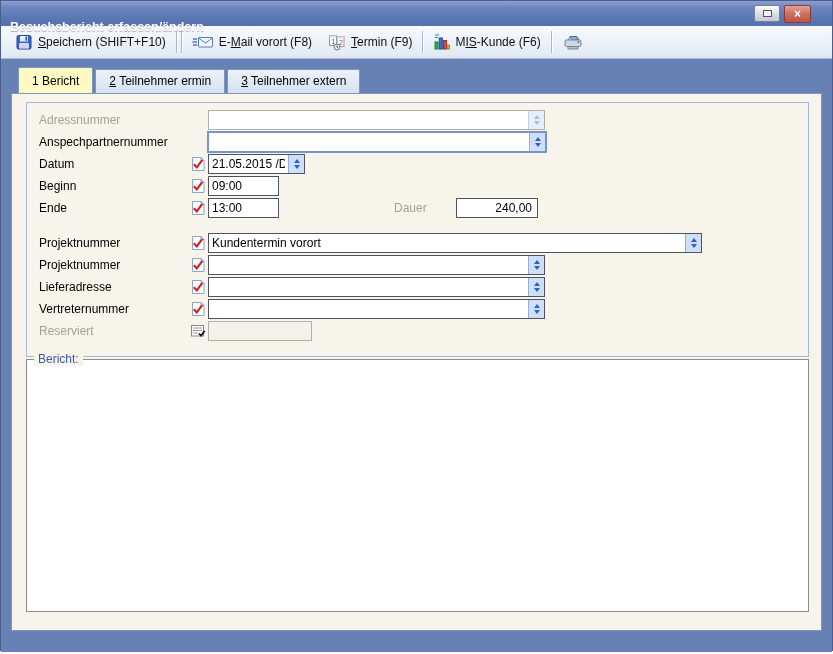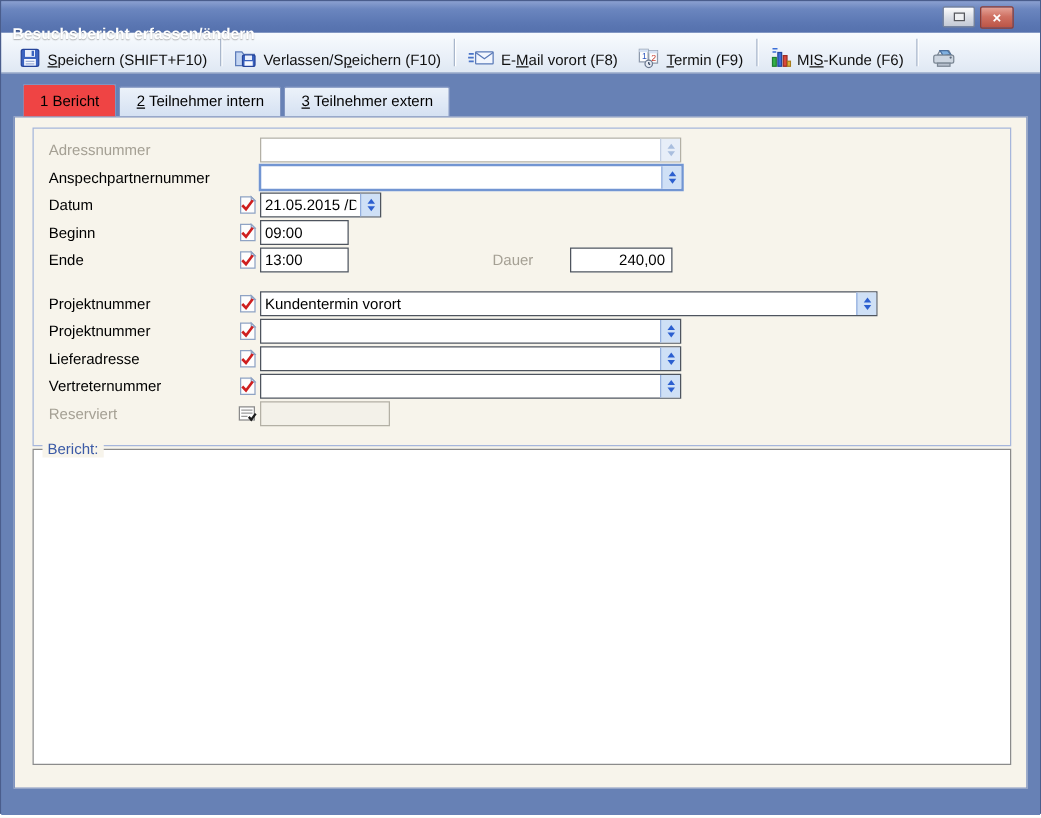--- a/index.html
+++ b/index.html
@@ -41,37 +41,37 @@
     cursor:default;
   }
   
   .toolbar{
     height:33px;
     background:linear-gradient(180deg,#f8fbfe,#e7eef7 70%,#dfe8f3);
     border-bottom:1px solid #aebbd2;
     display:flex; align-items:center; padding:0 6px;
   }
   .tbtn{
-    display:flex; align-items:flex-end; gap:5px; height:26px; padding:0 8px;
+    display:flex; align-items:center; gap:5px; height:26px; padding:0 8px;
     font-size:12px; color:#101010; white-space:nowrap; cursor:default;
   }
   .tbtn svg{ display:block; }
   .sep{ width:1px; height:22px; background:#a9b7cc; box-shadow:1px 0 0 #ffffff; margin:0 2px; }
   .key{ text-decoration:underline; }
   
   .frame{ position:relative; height:593px; background:#6781b5; }
   .tabs{ position:absolute; left:17px; top:8px; display:flex; align-items:flex-end; height:26px; z-index:3; }
   .tab{
     height:24px; line-height:23px; padding:0 13px; font-size:12px; color:#000;
     background:linear-gradient(180deg,#ecf2fa,#d5e1f2);
     border:1px solid #8094c0; border-bottom:none; border-radius:2px 2px 0 0;
     margin-right:2px; cursor:default; white-space:nowrap;
   }
   .tab.active{
-    height:26px; line-height:26px; background:#ef4444; position:relative; z-index:4;
+    height:26px; line-height:26px; background:#fef9c3; position:relative; z-index:4;
   }
   .panel{
     position:absolute; left:10px; top:34px; width:811px; height:538px;
     background:#f7f4eb; border:1px solid #8094c0; z-index:2;
   }
   
   .groupbox{
     position:absolute; left:14px; top:8px; width:783px; height:255px;
     border:1px solid #a6b6dc;
   }
@@ -138,31 +138,20 @@
           <rect x="4.3" y="10.2" width="9.4" height="5.3" fill="#f5f8ff"></rect>
           <line x1="5.5" y1="12" x2="12.5" y2="12" stroke="#9eb0d8" stroke-width="1"></line>
           <line x1="5.5" y1="14" x2="12.5" y2="14" stroke="#9eb0d8" stroke-width="1"></line>
         </svg>
       </span>
       <span><span class="key">S</span><span>peichern (SHIFT+F10)</span></span>
     </div>
 
     <div class="sep"></div>
 
-    <div class="tbtn">
-      <span>
-        <svg width="19" height="18" viewBox="0 0 19 18">
-          <path d="M1.5 4.5 h5 l1.5 2 h8.5 v9 h-15 z" fill="#c3d5f2" stroke="#5d7cba"></path>
-          <rect x="7" y="7" width="10" height="9" rx="1" fill="#3b63c0" stroke="#26449a"></rect>
-          <rect x="9" y="7.4" width="5.6" height="3.6" fill="#e9effc"></rect>
-          <rect x="8.6" y="12" width="6.6" height="3.6" fill="#f5f8ff"></rect>
-        </svg>
-      </span>
-      <span><span>Verlassen/S</span><span class="key">p</span><span>eichern (F10)</span></span>
-    </div>
 
     <div class="sep"></div>
 
     <div class="tbtn">
       <span>
         <svg width="22" height="18" viewBox="0 0 22 18">
           <path d="M1 6 h4 M0.5 9 h4.5 M1 12 h4" stroke="#4a74c8" stroke-width="1.4" fill="none"></path>
           <rect x="6.5" y="4.5" width="14" height="9.5" rx="0.5" fill="#f2f6fe" stroke="#5a7ab8"></rect>
           <path d="M6.5 5 l7 5 l7 -5" fill="none" stroke="#5a7ab8"></path>
         </svg>
@@ -213,21 +202,21 @@
           <circle cx="16.5" cy="9" r="0.9" fill="#5d6b7c"></circle>
         </svg>
       </span>
     </div>
   </div>
 
   <div class="frame">
 
     <div class="tabs">
       <div class="tab active"><span>1 Bericht</span><span class="key"></span><span></span></div>
-      <div class="tab"><span></span><span class="key">2</span><span> Teilnehmer intern</span></div>
+      <div class="tab"><span></span><span class="key">2</span><span> Teilnehmer ermin</span></div>
       <div class="tab"><span></span><span class="key">3</span><span> Teilnehmer extern</span></div>
     </div>
 
     <div class="panel">
 
       <div class="groupbox">
 
         <span class="lbl dim" style="left:12px;top:10px">Adressnummer</span>
         <span class="lbl" style="left:12px;top:32px">Anspechpartnernummer</span>
         <span class="lbl" style="left:12px;top:54px">Datum</span>

